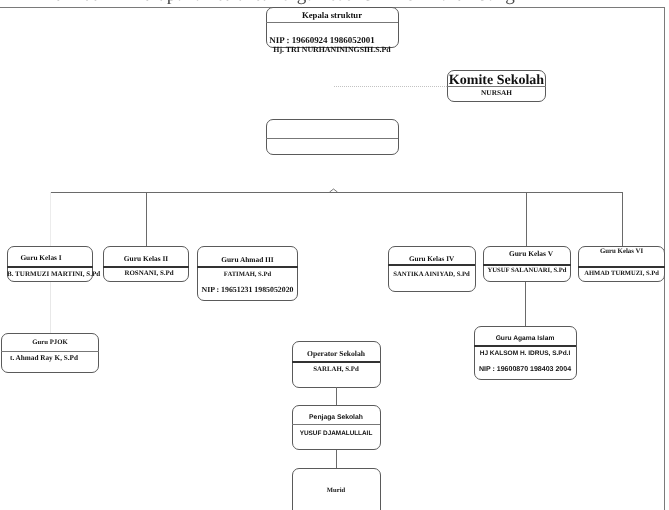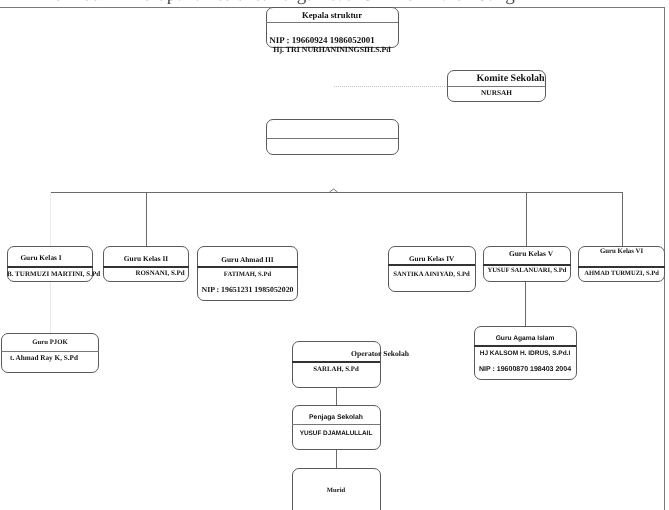--- a/index.html
+++ b/index.html
@@ -37,21 +37,21 @@
   <div class="doctitle">Berikut ini merupakan struktur organisasi SDN 54 Palembang</div>
 
   <div class="node" style="left:265.5px;top:7px;width:133px;height:41px;"></div>
   <div class="sep" style="left:266px;top:22px;width:132px;"></div>
   <div class="txt" style="left:266px;top:11px;width:132px;font-size:8.7px;">Kepala struktur</div>
   <div class="txt" style="left:266px;top:27.80px;width:132px;font-size:7.85px;margin-top:18px;">Hj. TRI NURHANININGSIH.S.Pd</div>
   <div class="txt" style="left:256px;top:35.70px;width:132px;font-size:8.98px;">NIP : 19660924 1986052001</div>
 
   <div class="node" style="left:446.5px;top:70px;width:99.5px;height:32px;"></div>
   <div class="sep" style="left:447px;top:86px;width:99px;"></div>
-  <div class="txt" style="left:461px;top:74px;width:99px;font-size:10px;">Komite Sekolah</div>
+  <div class="txt" style="left:447px;top:74px;width:99px;font-size:14px;">Komite Sekolah</div>
   <div class="txt" style="left:447px;top:89.00px;width:99px;font-size:7.3px;">NURSAH</div>
   <div class="dot" style="left:334px;top:86px;width:113px;"></div>
 
   <div class="node" style="left:265.5px;top:119px;width:133px;height:36px;"></div>
   <div class="sep" style="left:266px;top:138px;width:132px;"></div>
   <div class="txt" style="left:266px;top:126px;width:132px;font-size:8px;"></div>
   <div class="txt" style="left:266px;top:143px;width:132px;font-size:8px;"></div>
 
   <svg class="peak" width="9" height="5" viewBox="0 0 18 10" style="position:absolute;left:328.5px;top:188.4px;">
     <path d="M1 8.2 L9 2.0 L17 8.2" fill="none" stroke="#4a4a4a" stroke-width="1.5" stroke-linejoin="miter"></path>
@@ -63,21 +63,21 @@
   <div class="ln lnv" style="left:622px;top:192px;height:55px;"></div>
 
   <div class="node" style="left:6.5px;top:246px;width:86.5px;height:36px;"></div>
   <div class="sep sepT" style="left:7px;top:265.6px;width:86px;"></div>
   <div class="txt" style="left:7px;top:254.20px;width:68px;font-size:7.35px;">Guru Kelas I</div>
   <div class="txt" style="left:7px;top:270.50px;width:86px;font-size:7.06px;">B. TURMUZI MARTINI, S.Pd</div>
 
   <div class="node" style="left:102.5px;top:246px;width:86.5px;height:36px;"></div>
   <div class="sep sepT" style="left:103px;top:265.6px;width:86px;"></div>
   <div class="txt" style="left:103px;top:254.80px;width:86px;font-size:7.4px;">Guru Kelas II</div>
-  <div class="txt" style="left:120px;top:270.20px;width:80px;font-size:6.95px;">ROSNANI, S.Pd</div>
+  <div class="txt" style="left:109px;top:270.20px;width:80px;font-size:6.95px;">ROSNANI, S.Pd</div>
 
   <div class="node" style="left:196.5px;top:246px;width:101.5px;height:55px;"></div>
   <div class="sep sepT" style="left:197px;top:265.6px;width:101px;"></div>
   <div class="txt" style="left:197px;top:255.50px;width:101px;font-size:7.38px;">Guru Ahmad III</div>
   <div class="txt" style="left:197px;top:271.50px;width:101px;font-size:6.62px;">FATIMAH, S.Pd</div>
   <div class="txt" style="left:197px;top:286.40px;width:101px;font-size:7.83px;">NIP : 19651231 1985052020</div>
 
   <div class="node" style="left:387.5px;top:246px;width:88px;height:46px;"></div>
   <div class="sep sepT" style="left:388px;top:263.6px;width:87px;"></div>
   <div class="txt" style="left:388px;top:255.50px;width:87px;font-size:7.14px;">Guru Kelas IV</div>
@@ -94,21 +94,21 @@
   <div class="txt" style="left:578px;top:270.80px;width:87px;font-size:6.54px;">AHMAD TURMUZI, S.Pd</div>
 
   <div class="ln lnv" style="left:50px;top:282px;height:51px;background:#e8e8e8;"></div>
   <div class="node" style="left:0.5px;top:332.5px;width:98.5px;height:40.5px;"></div>
   <div class="sep" style="left:1px;top:350.5px;width:98px;"></div>
   <div class="txt" style="left:1px;top:340.10px;width:98px;font-size:6.75px;">Guru PJOK</div>
   <div class="txt" style="left:1px;top:355.40px;width:86px;font-size:7.23px;">t. Ahmad Ray K, S.Pd</div>
 
   <div class="node" style="left:291.5px;top:340.5px;width:89px;height:47px;"></div>
   <div class="sep sepT" style="left:292px;top:360.5px;width:88px;"></div>
-  <div class="txt" style="left:292px;top:349.80px;width:88px;font-size:7.61px;padding-left:44px;">Operator Sekolah</div>
+  <div class="txt" style="left:292px;top:349.80px;width:88px;font-size:7.61px;">Operator Sekolah</div>
   <div class="txt" style="left:292px;top:367.00px;width:88px;font-size:6.85px;">SARLAH, S.Pd</div>
 
   <div class="ln lnv" style="left:525px;top:282px;height:44px;"></div>
   <div class="node" style="left:473.5px;top:326px;width:103px;height:54px;"></div>
   <div class="sep sepT" style="left:474px;top:344.5px;width:102px;"></div>
   <div class="txt sans" style="left:474px;top:336.10px;width:102px;font-size:6.68px;">Guru Agama Islam</div>
   <div class="txt sans" style="left:474px;top:350.90px;width:102px;font-size:6.52px;">HJ KALSOM H. IDRUS, S.Pd.I</div>
   <div class="txt sans" style="left:474px;top:366.00px;width:102px;font-size:7.04px;">NIP : 19600870 198403 2004</div>
 
   <div class="ln lnv" style="left:336px;top:387px;height:18px;"></div>

